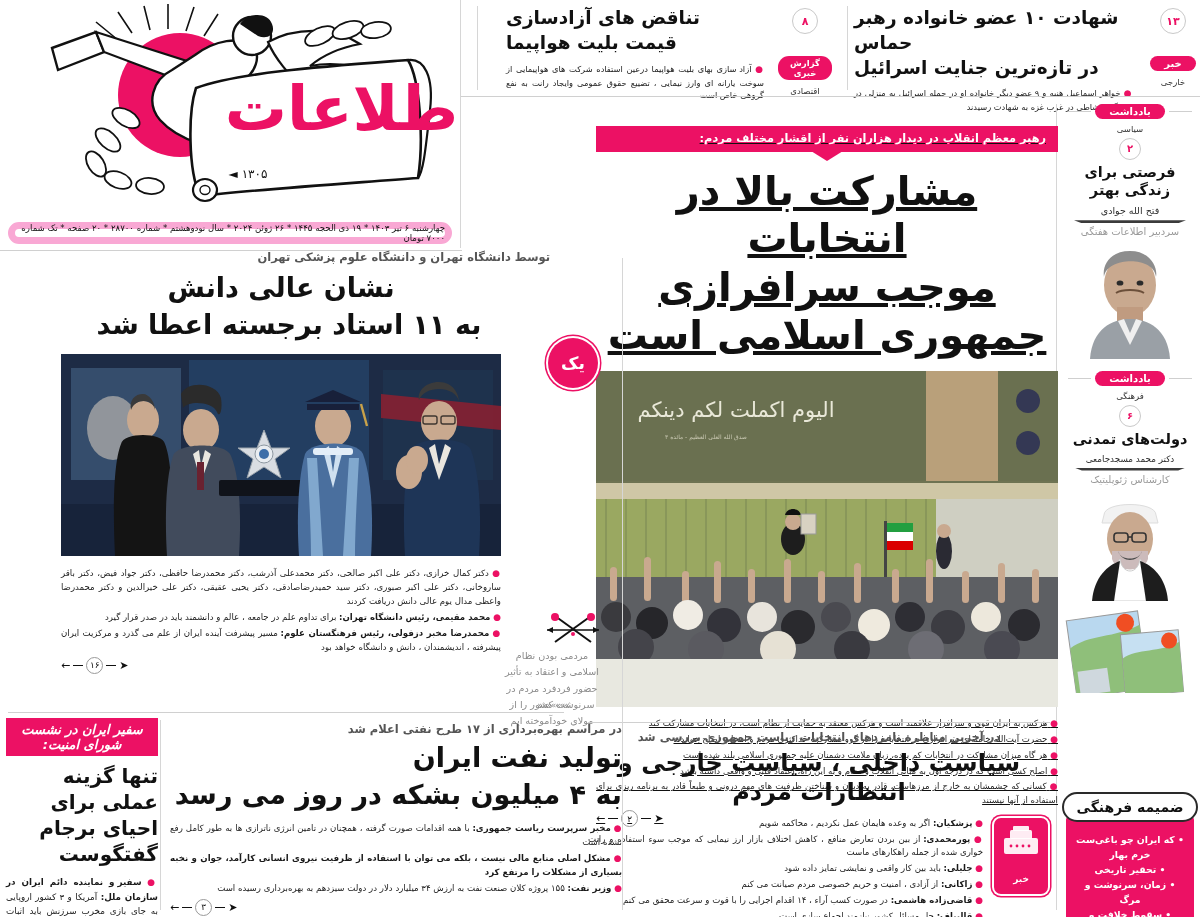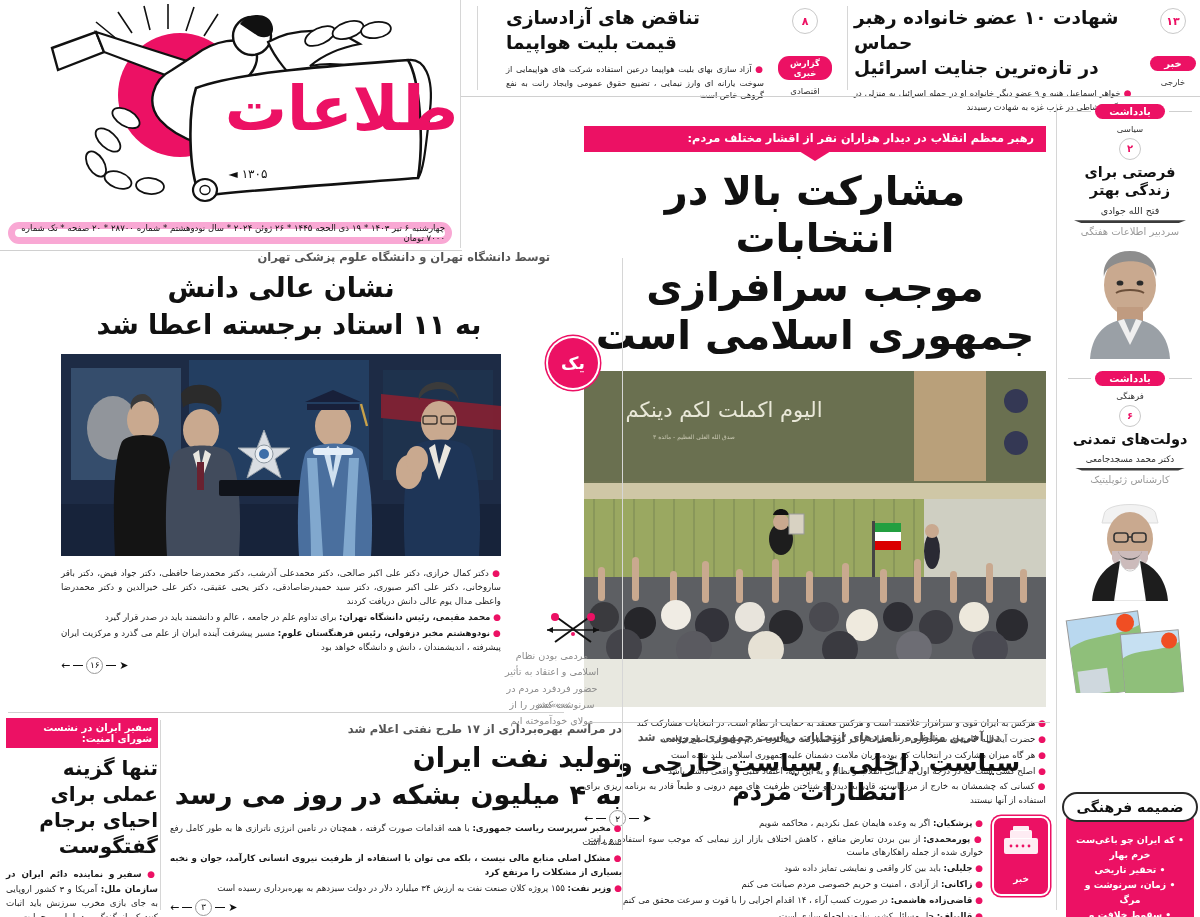--- a/index.html
+++ b/index.html
@@ -76,21 +76,21 @@
   }
   .supp-band {
     position:absolute; top:-18px; right:-4px; width:136px; height:30px;
     background:#fff; border:2px solid #2a2a2a; border-radius:15px;
     display:flex; align-items:center; justify-content:center;
     font-size:14px; font-weight:bold; color:#111;
   }
   .supp-list { padding:22px 10px 8px; color:#fff; font-size:9.3px; line-height:1.62; text-align:center; font-weight:bold; }
 
   
-  .lead { position:absolute; top:126px; right:154px; width:462px; }
+  .lead { position:absolute; top:126px; right:142px; width:462px;text-decoration:underline; }
   .lead-kicker {
     background:#ec1164; color:#fff; font-size:11.3px; font-weight:bold;
     padding:6px 12px 7px; position:relative; letter-spacing:-.1px;
   }
   .lead-kicker::after {
     content:""; position:absolute; left:50%; bottom:-9px; transform:translateX(-50%);
     border-left:16px solid transparent; border-right:16px solid transparent;
     border-top:10px solid #ec1164;
   }
   .lead-h1 { font-size:40px; font-weight:bold; line-height:1.18; text-align:center; margin-top:16px; letter-spacing:-1px; }
@@ -108,21 +108,21 @@
 
   
   .rcol { position:absolute; top:250px; left:0; width:562px; }
   .rhead { font-size:27px; font-weight:bold; line-height:1.3; text-align:center; letter-spacing:-.6px; }
   .rphoto { width:440px; height:202px; margin:12px auto 0; position:relative; overflow:hidden; background:#233047; }
 
   .oil { position:absolute; top:722px; left:170px; width:452px; }
   .oil-h { font-size:27px; font-weight:bold; line-height:1.28; text-align:right; letter-spacing:-.6px; }
 
   .jcpoa { position:absolute; top:718px; left:6px; width:152px; }
-  .jcpoa-kicker { background:#ec1164; color:#fff; font-size:10px; font-weight:bold; padding:4px 6px; text-align:right; }
+  .jcpoa-kicker { background:#ec1164; color:#fff; font-size:13px; font-weight:bold; padding:4px 6px; text-align:center;font-style:italic; }
   .jcpoa-h { font-size:20px; font-weight:bold; line-height:1.3; text-align:right; margin-top:7px; letter-spacing:-.5px; }
 
   
   .yek {
     position:absolute; top:338px; left:548px; width:50px; height:50px;
     border-radius:50%; background:#ec1164; color:#fff;
     display:flex; align-items:center; justify-content:center;
     font-size:17px; font-weight:bold;
     box-shadow:0 0 0 2px #fff, 0 0 0 3.5px #ec1164;
   }
@@ -494,21 +494,21 @@
         <g fill="#111" opacity=".75">
           <rect x="362" y="62" width="14" height="8" rx="2" fill="none" stroke="#111" stroke-width="1.4"></rect>
           <rect x="380" y="62" width="14" height="8" rx="2" fill="none" stroke="#111" stroke-width="1.4"></rect>
         </g>
       </svg>
     </div>
 
     <div class="bullets" style="margin:10px auto 0; width:440px;">
       <p><span class="dot">●</span> <span>دکتر کمال خرازی، دکتر علی اکبر صالحی، دکتر محمدعلی آذرشب، دکتر محمدرضا حافظی، دکتر جواد فیض، دکتر باقر ساروخانی، دکتر علی اکبر صبوری، دکتر سید حمیدرضاصادقی، دکتر یحیی عقیقی، دکتر علی خیرالدین و دکتر محمدرضا واعظی مدال یوم عالی دانش دریافت کردند</span></p>
       <p><span class="dot">●</span> <span><b>محمد مقیمی، رئیس دانشگاه تهران:</b> برای تداوم علم در جامعه ، عالم و دانشمند باید در صدر قرار گیرد</span></p>
-      <p><span class="dot">●</span> <span><b>نودوهشتم مخبر دزفولی، رئیس فرهنگستان علوم:</b> مسیر پیشرفت آینده ایران از علم می گذرد و مرکزیت ایران پیشرفته ، اندیشمندان ، دانش و دانشگاه خواهد بود</span></p>
+      <p><span class="dot">●</span> <span><b>محمدرضا مخبر دزفولی، رئیس فرهنگستان علوم:</b> مسیر پیشرفت آینده ایران از علم می گذرد و مرکزیت ایران پیشرفته ، اندیشمندان ، دانش و دانشگاه خواهد بود</span></p>
       <div class="jump" style="margin-top:2px;">
         <span class="arrowL">←</span>
         <span class="dash"></span>
         <span class="num">۱۶</span>
         <span class="dash"></span>
         <span class="arrowL">➤</span>
       </div>
     </div>
   </div>
 

